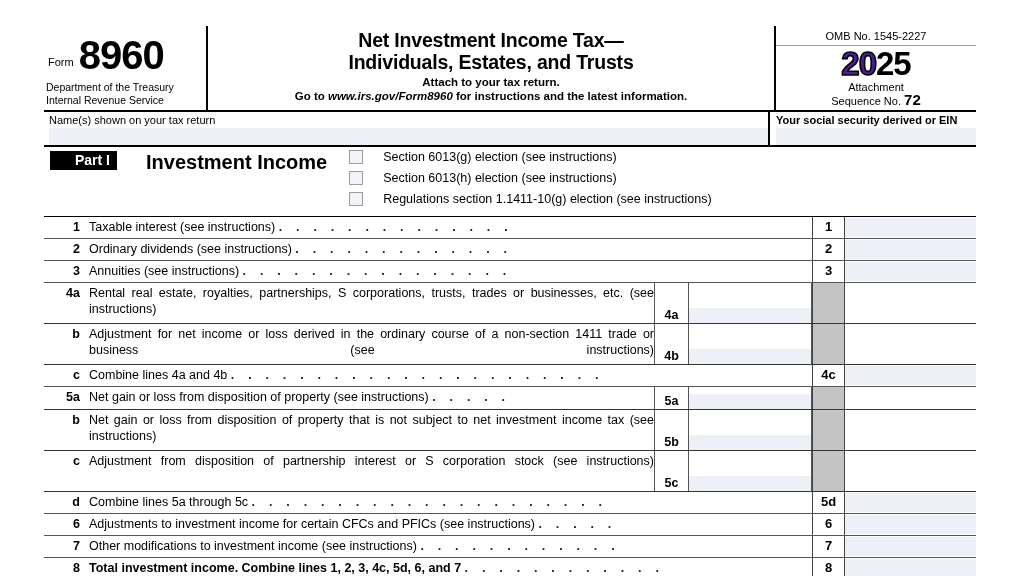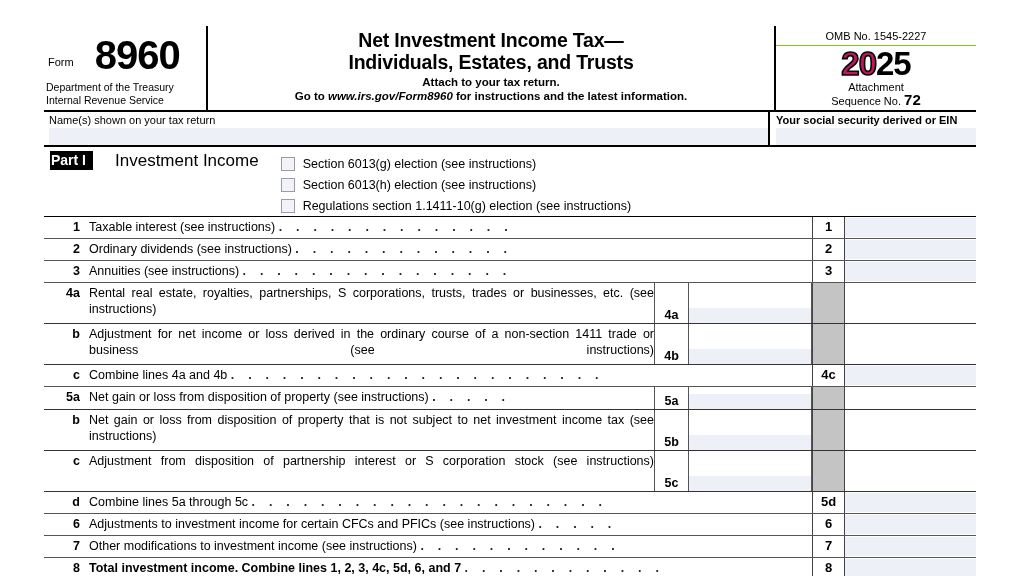--- a/index.html
+++ b/index.html
@@ -9,54 +9,54 @@
     color:#000;
     -webkit-font-smoothing:antialiased;
   }
   .form{
     position:absolute;left:44px;top:26px;width:932px;
   }
 
   
   .hdr{display:flex;align-items:stretch;border-bottom:2px solid #000;}
   .hdr-left{width:162px;flex:none;border-right:2px solid #000;padding:0 0 4px 0;position:relative;}
-  .form-no{display:flex;align-items:flex-end;padding:2px 0 0 4px;height:46px;gap:16px;}
+  .form-no{display:flex;align-items:flex-end;padding:2px 0 0 4px;height:46px;}
   .form-no .lbl{font-size:11px;padding-bottom:6px;letter-spacing:0;}
   .form-no .num{font-size:40px;font-weight:bold;line-height:0.92;letter-spacing:-1px;padding-left:5px;}
   .dept{font-size:10.5px;line-height:12.5px;padding:7px 0 0 2px;}
 
   .hdr-mid{flex:1;text-align:center;padding:3px 4px 4px 4px;}
   .title1{font-size:19.5px;font-weight:bold;line-height:22px;letter-spacing:-0.2px;}
   .title2{font-size:11.5px;font-weight:bold;margin-top:3px;}
   .title3{font-size:11.5px;font-weight:bold;margin-top:2px;}
   .title3 i{font-style:italic;}
 
   .hdr-right{width:200px;flex:none;border-left:2px solid #000;display:flex;flex-direction:column;}
   .omb{font-size:11px;text-align:center;padding:4px 0 3px 0;border-bottom:1px solid #84cc16;}
   .yearbox{text-align:center;padding:0;}
   .year{font-size:33px;font-weight:bold;line-height:33px;letter-spacing:-1px;padding-top:1px;}
-  .year .hollow{color:#be185d;-webkit-text-stroke:1.6px #000;}
+  .year .hollow{color:#4c1d95;-webkit-text-stroke:1.6px #000;}
   .attach{font-size:11px;line-height:12.5px;text-align:center;padding:1px 0 3px 0;}
   .attach .sq{font-size:15px;font-weight:bold;}
 
   
   .namerow{display:flex;border-bottom:2px solid #000;}
   .name-l{flex:1;border-right:2px solid #000;padding:2px 0 0 5px;}
   .name-r{width:200px;flex:none;padding:2px 0 0 6px;}
   .cap{font-size:11px;line-height:13px;}
   .cap.b{font-weight:bold;}
   .fill{height:17px;background:#eef0f8;margin-top:1px;}
 
   
   .partrow{display:flex;align-items:flex-start;border-bottom:1.5px solid #000;padding:3px 0 3px 0;}
   .part-tag{background:#000;color:#fff;font-size:14px;font-weight:bold;
-            padding:1px 7px 2px 1px;margin:1px 0 0 6px;letter-spacing:0;line-height:16px;}
-  .part-title{font-size:17px;font-weight:normal;margin-left:22px;margin-top:1px;}
+            padding:1px 7px 2px 25px;margin:1px 0 0 6px;letter-spacing:0;line-height:16px;}
+  .part-title{font-size:20px;font-weight:bold;margin-left:29px;margin-top:1px;}
   .elections{margin-left:22px;}
-  .elect{display:flex;align-items:flex-end;height:21px;}
+  .elect{display:flex;align-items:flex-start;height:21px;gap:12px;}
   .cbx{width:12px;height:12px;border:1px solid #9a9aa8;background:#f2f3f8;flex:none;margin-right:8px;}
   .elect span{font-size:12.5px;}
 
   
   .lines{border-bottom:2px solid #000;}
   .row{display:flex;align-items:stretch;position:relative;}
 
   .c-no{width:36px;flex:none;text-align:right;padding-right:9px;font-size:12.5px;font-weight:bold;padding-top:3px;}
   .c-txt{flex:1;font-size:12.5px;line-height:16px;padding-top:2px;position:relative;overflow:hidden;}
   .c-txt .just{text-align:justify;text-align-last:justify;}

